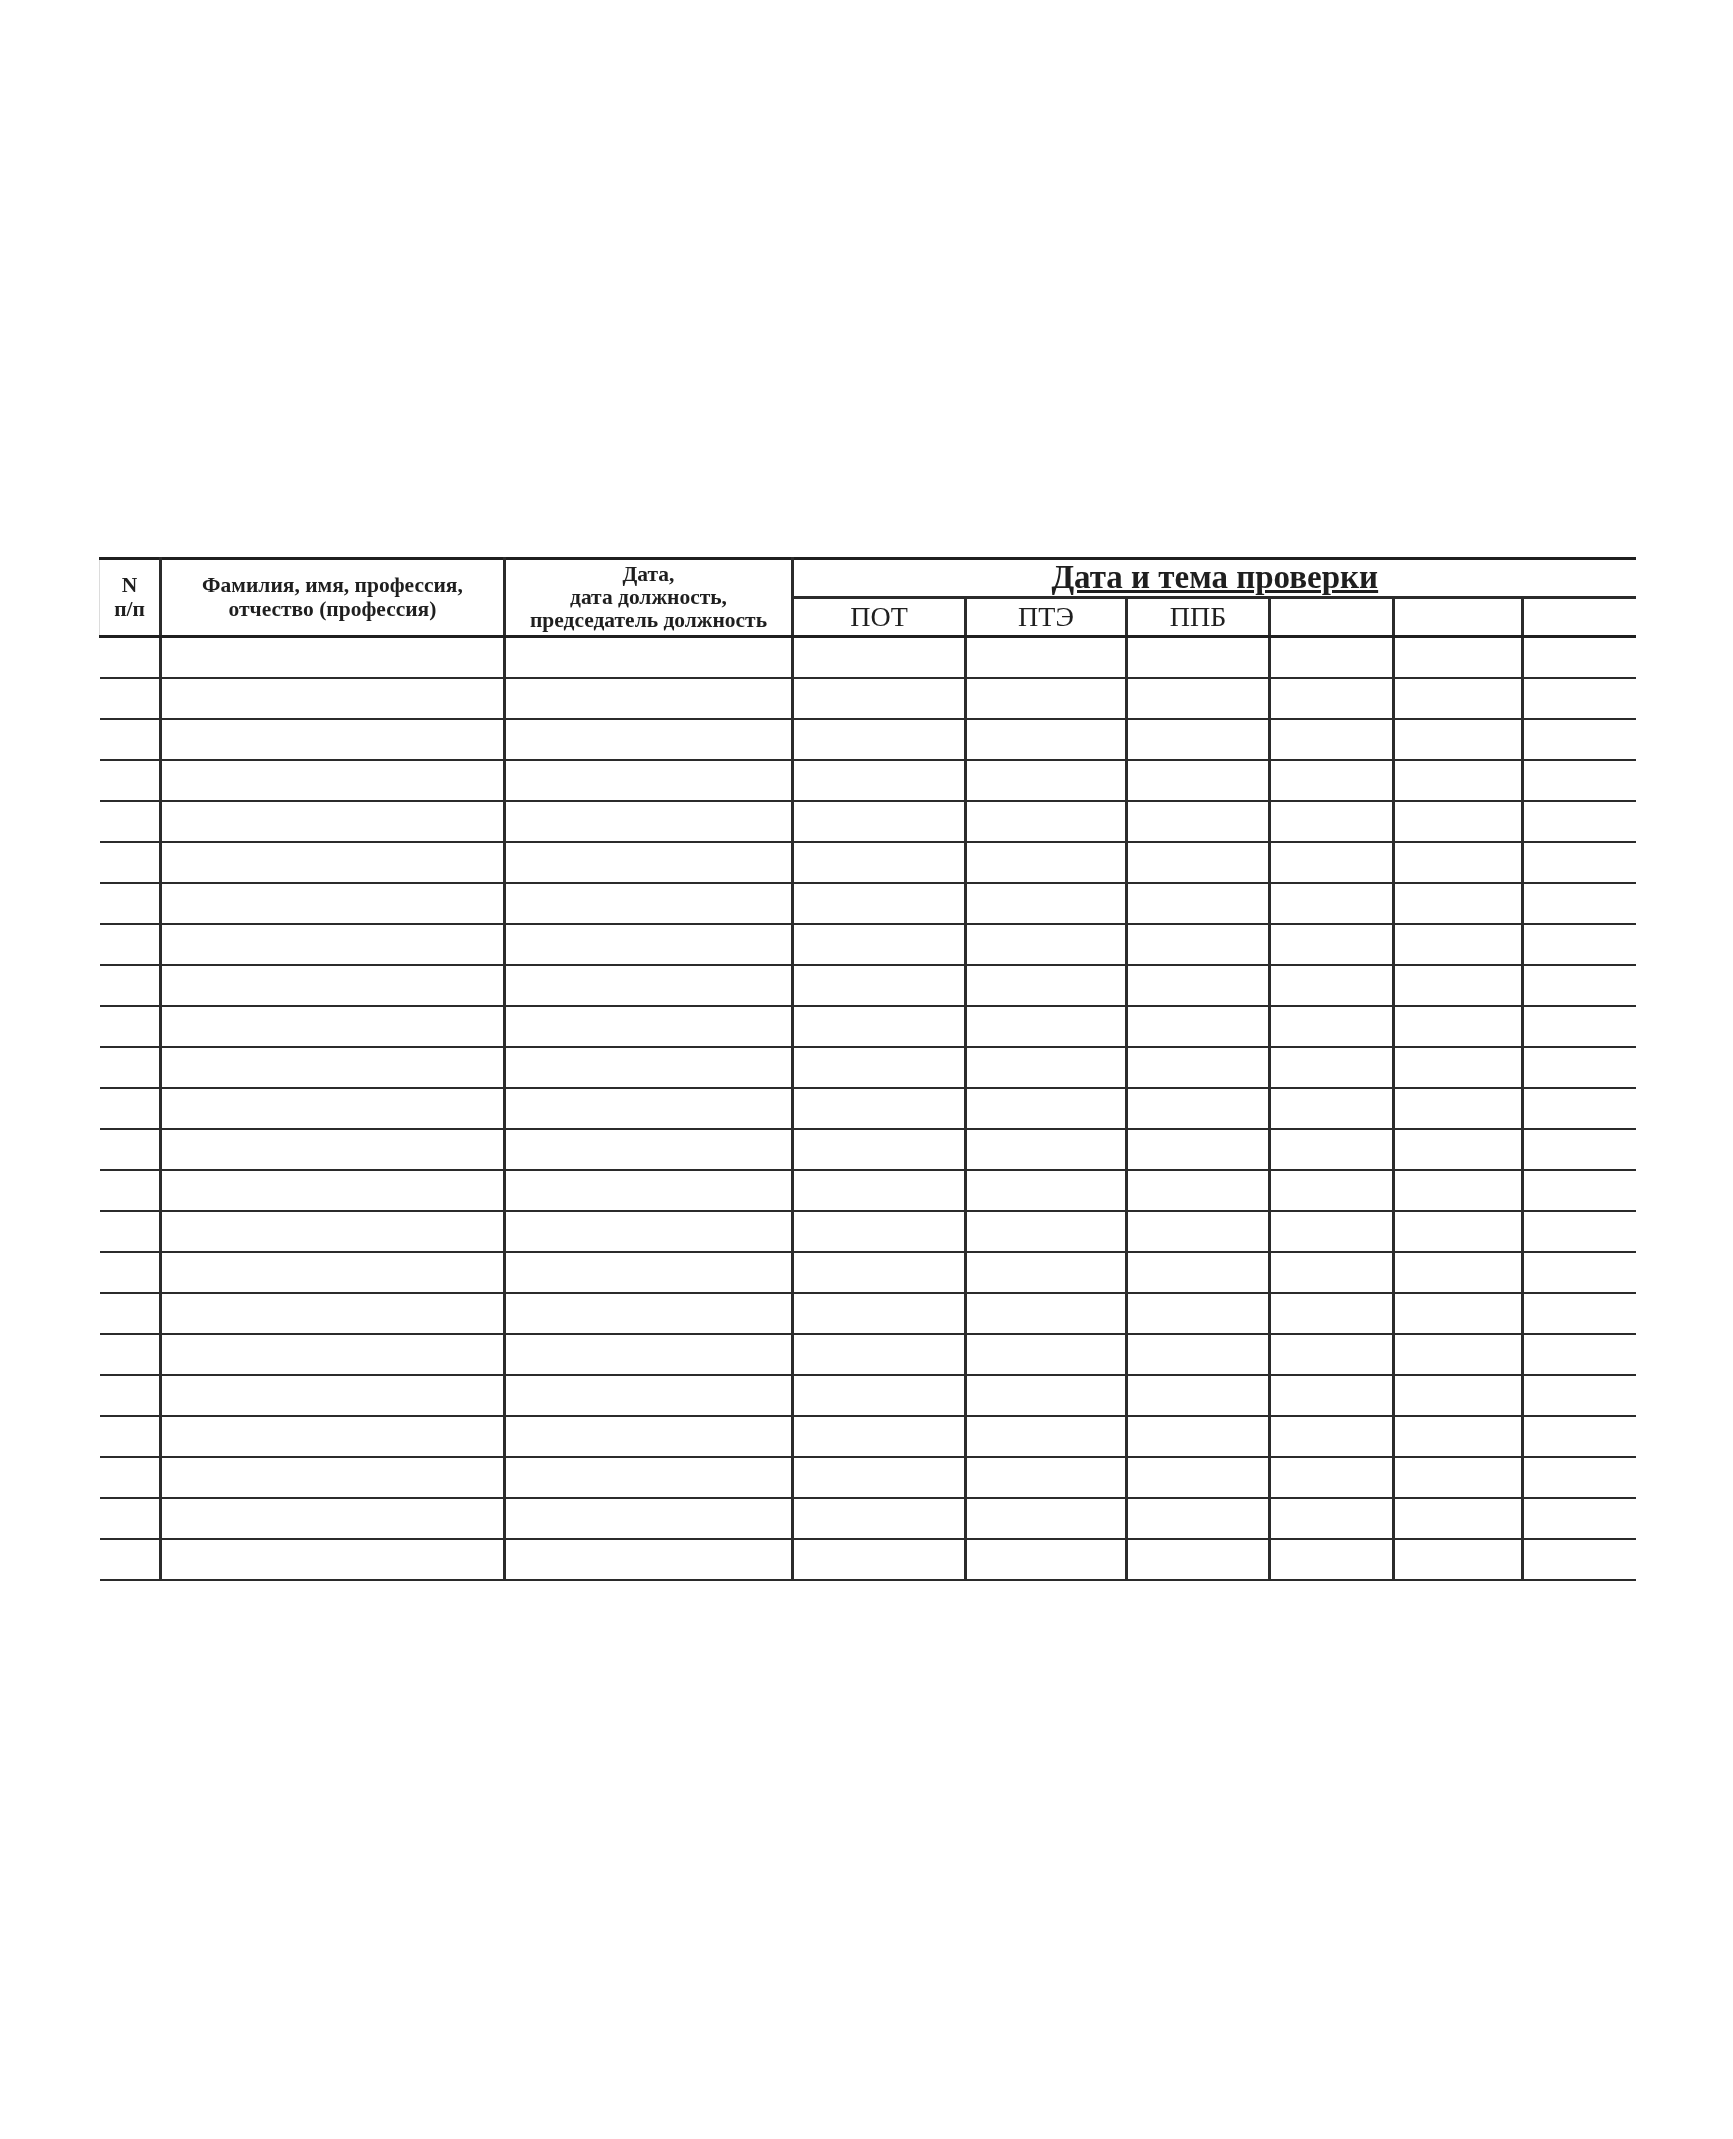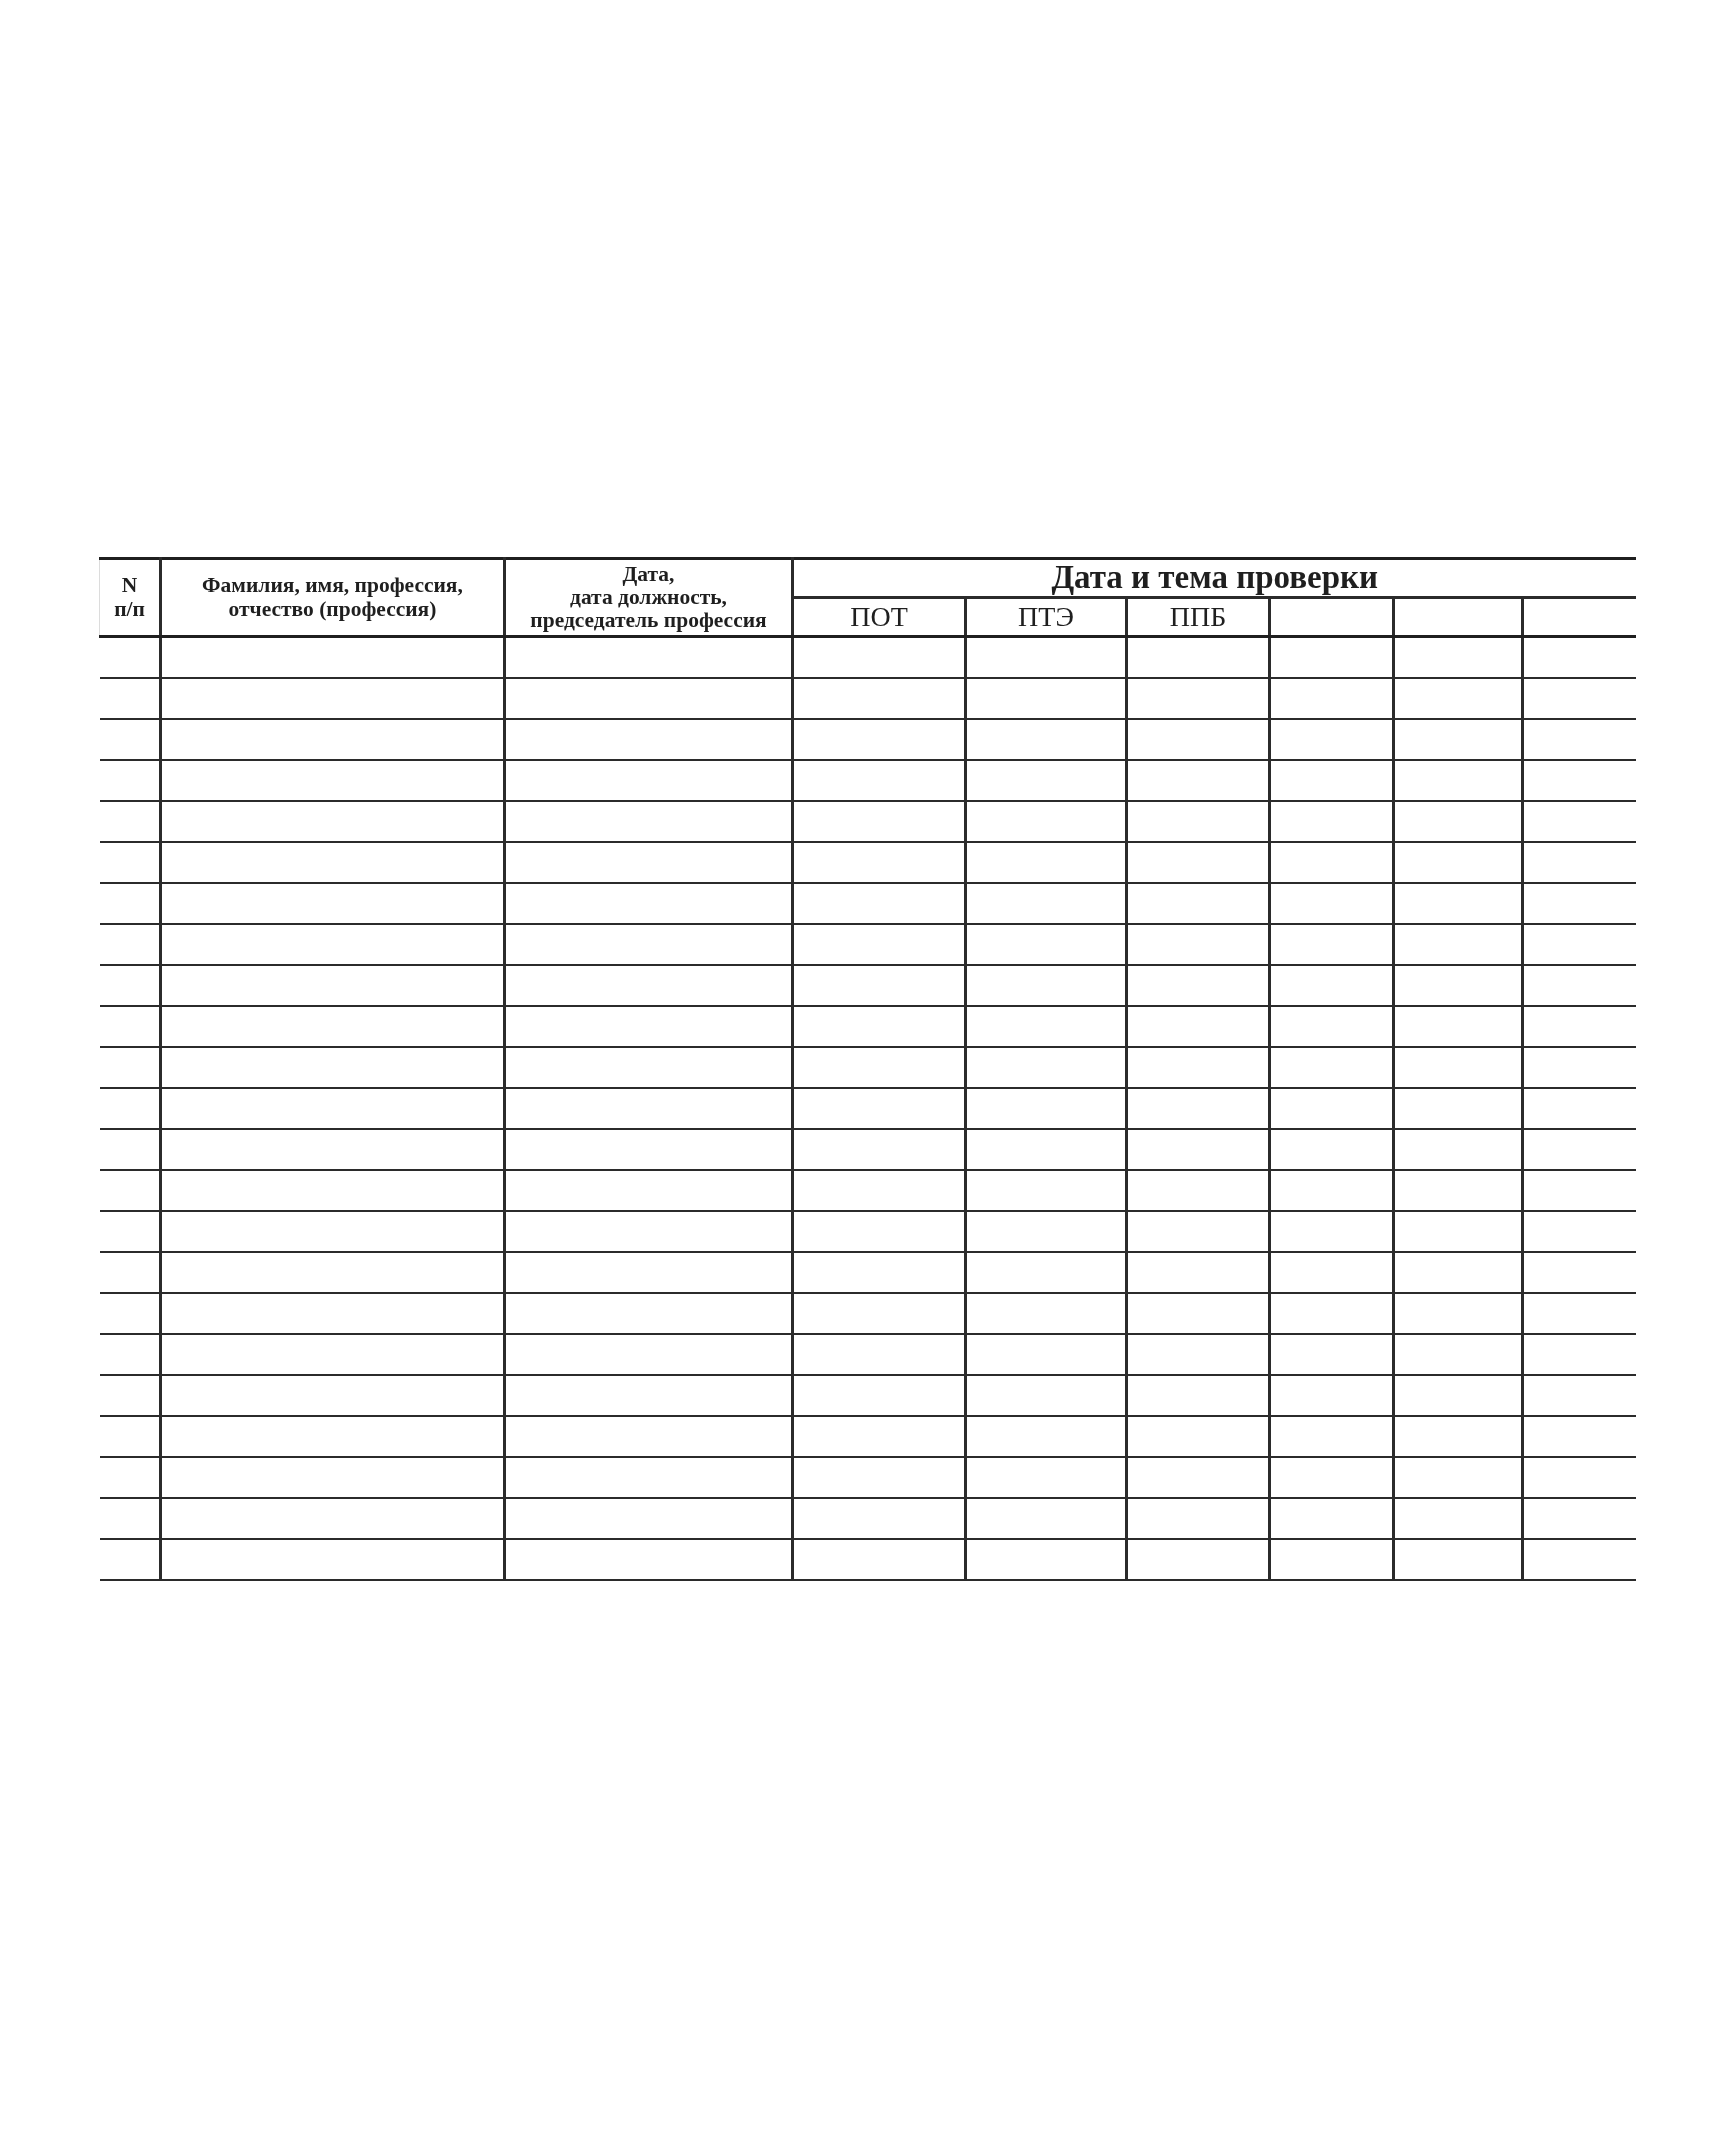--- a/index.html
+++ b/index.html
@@ -47,20 +47,21 @@
     border-bottom: 3.7px solid #1f1f1f;
   }
   thead th.th-num {
     border-left: 1.5px solid #dcdcdc; 
   }
   thead th.th-span {
     font-size: 33px;
     border-right: none;           
     border-bottom: 3px solid #2b2b2b;
     height: 36px;
+    text-decoration: underline;
   }
   thead tr.h2 th {
     border-top: none;
     border-bottom: 3.7px solid #1f1f1f;
     font-weight: normal;
     font-size: 28px;
     height: 36px;
   }
   thead tr.h2 th:last-child {
     border-right: none;           
@@ -102,21 +103,21 @@
             <span class="hline">N</span>
             <span class="hline">п/п</span>
           </th>
           <th rowspan="2" class="th-main">
             <span class="hline">Фамилия, имя, профессия,</span>
             <span class="hline">отчество (профессия)</span>
           </th>
           <th rowspan="2" class="th-main">
             <span class="hline">Дата,</span>
             <span class="hline">дата должность,</span>
-            <span class="hline">председатель профессия</span>
+            <span class="hline">председатель должность</span>
           </th>
           <th colspan="6" class="th-span">Дата и тема проверки</th>
         </tr>
         <tr class="h2">
           <th>ПОТ</th>
           <th>ПТЭ</th>
           <th>ППБ</th>
           <th></th>
           <th></th>
           <th></th>

